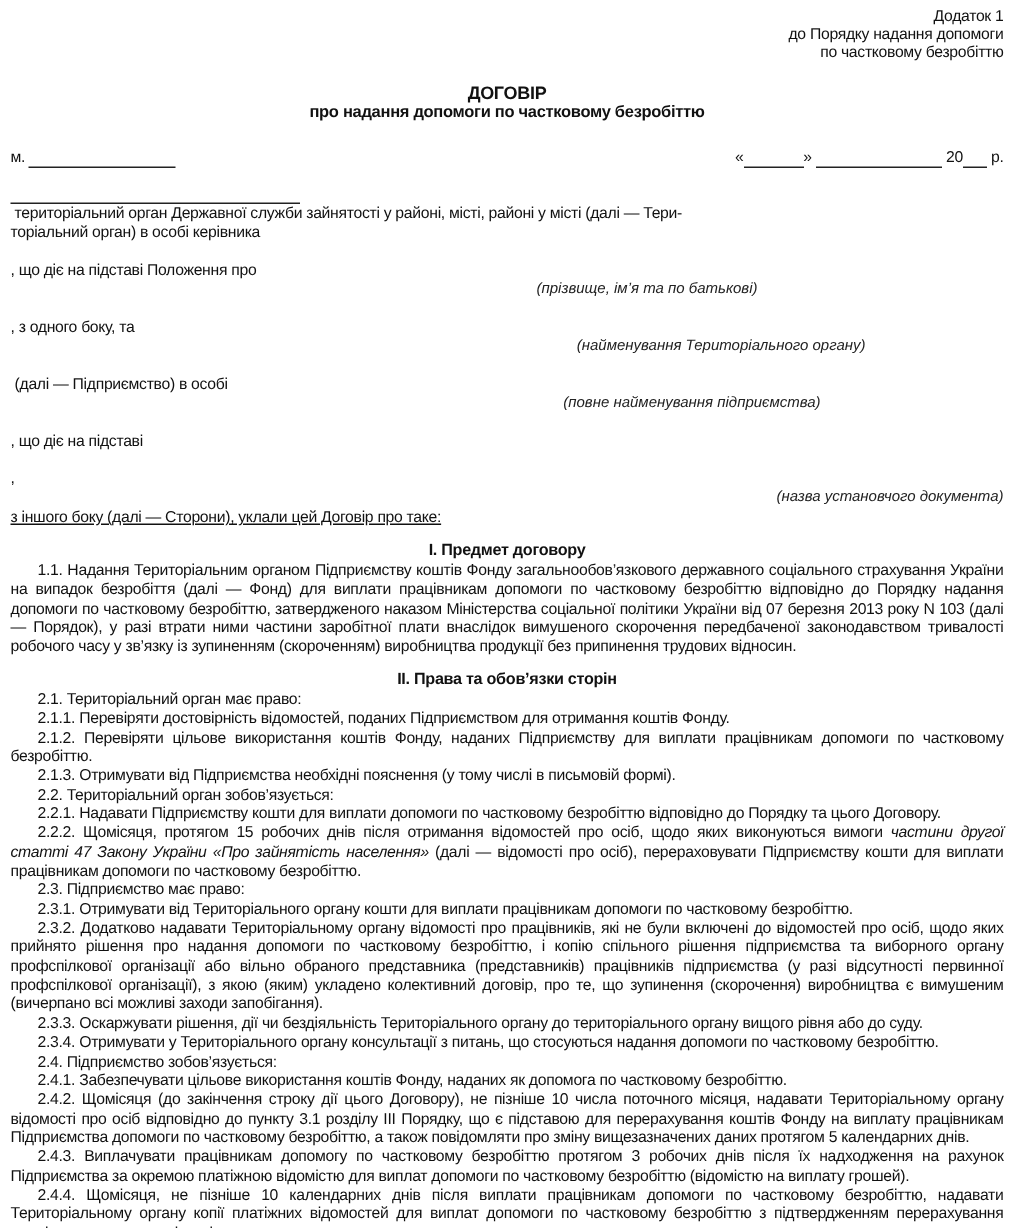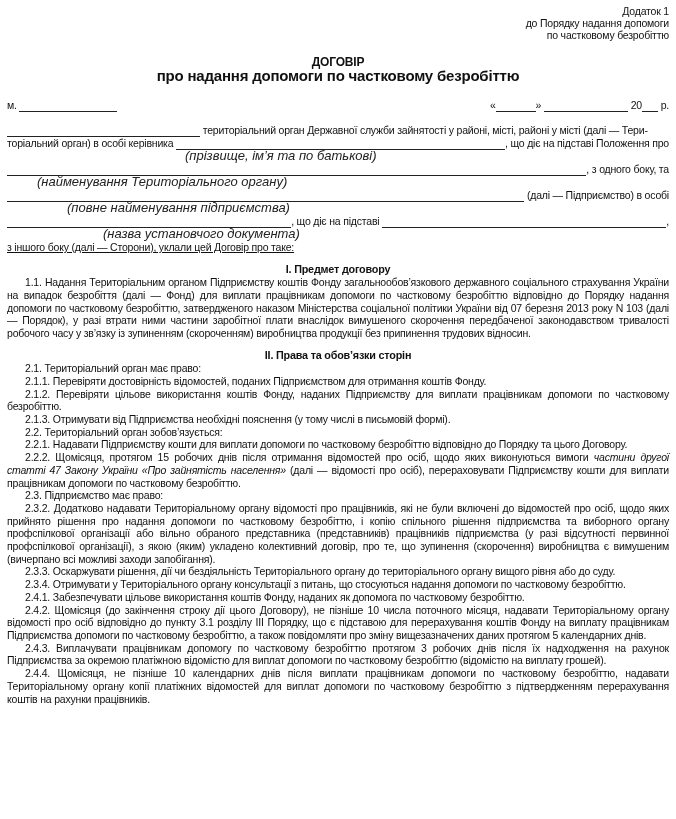--- a/index.html
+++ b/index.html
@@ -9,33 +9,33 @@
     font-family:"Liberation Sans", sans-serif;
     font-size:10.5px;
     letter-spacing:-0.2px;
   }
   .page { padding:5px 7px 0 7px; box-sizing:border-box; }
 
   .appendix { text-align:right; line-height:12px; }
 
   .title-block { text-align:center; font-weight:bold; margin-top:15px; line-height:13px; }
   .title-main { font-size:12px; }
-  .title-sub  { font-size:15px; }
+  .title-sub  { font-size:11px; }
 
   .city-date-row { display:flex; justify-content:space-between; align-items:flex-end; margin-top:17px; line-height:13px; }
   .cd-left, .cd-right { display:flex; align-items:flex-end; white-space:pre; }
 
   .fblank { border-bottom:1px solid #222; height:11px; display:inline-block; }
 
-  .frow { display:flex; align-items:center; line-height:13px; }
+  .frow { display:flex; align-items:flex-start; line-height:13px;flex-direction:column; }
   .frow .txt { white-space:pre; }
   .grow { flex:1 1 auto; }
 
   .caprow { display:flex; line-height:10px; margin:1px 0 2px 0; }
-  .cap { font-size:13px; font-style:italic; letter-spacing:0; color:#222; text-align:left; }
+  .cap { font-size:10px; font-style:italic; letter-spacing:0; color:#222; text-align:right; }
 
   .preamble { margin-top:12px; }
 
   .para { margin:0; text-align:justify; text-indent:18px; line-height:12.7px; }
   .para.noindent { text-indent:0;text-decoration:underline; }
   .sec-heading { text-align:center; font-weight:bold; margin:9px 0 0 0; line-height:13.5px; font-size:10.8px; }
   .ital { font-style:italic; }
 </style>
 </head>
 <body>
@@ -120,21 +120,23 @@
 
   <h3 class="sec-heading">II. Права та обов’язки сторін</h3>
   <p class="para">2.1. Територіальний орган має право:</p>
   <p class="para">2.1.1. Перевіряти достовірність відомостей, поданих Підприємством для отримання коштів Фонду.</p>
   <p class="para">2.1.2. Перевіряти цільове використання коштів Фонду, наданих Підприємству для виплати працівникам допомоги по частковому безробіттю.</p>
   <p class="para">2.1.3. Отримувати від Підприємства необхідні пояснення (у тому числі в письмовій формі).</p>
   <p class="para">2.2. Територіальний орган зобов’язується:</p>
   <p class="para">2.2.1. Надавати Підприємству кошти для виплати допомоги по частковому безробіттю відповідно до Порядку та цього Договору.</p>
   <p class="para"><span>2.2.2. Щомісяця, протягом 15 робочих днів після отримання відомостей про осіб, щодо яких виконуються вимоги </span><span class="ital">частини другої статті 47 Закону України «Про зайнятість населення»</span><span> (далі — відомості про осіб), перераховувати Підприємству кошти для виплати працівникам допомоги по частковому безробіттю.</span></p>
   <p class="para">2.3. Підприємство має право:</p>
+  <p class="para">2.3.1. Отримувати від Територіального органу кошти для виплати працівникам допомоги по частковому безробіттю.</p>
   <p class="para">2.3.2. Додатково надавати Територіальному органу відомості про працівників, які не були включені до відомостей про осіб, щодо яких прийнято рішення про надання допомоги по частковому безробіттю, і копію спільного рішення підприємства та виборного органу профспілкової організації або вільно обраного представника (представників) працівників підприємства (у разі відсутності первинної профспілкової організації), з якою (яким) укладено колективний договір, про те, що зупинення (скорочення) виробництва є вимушеним (вичерпано всі можливі заходи запобігання).</p>
   <p class="para">2.3.3. Оскаржувати рішення, дії чи бездіяльність Територіального органу до територіального органу вищого рівня або до суду.</p>
   <p class="para">2.3.4. Отримувати у Територіального органу консультації з питань, що стосуються надання допомоги по частковому безробіттю.</p>
+  <p class="para">2.4. Підприємство зобов’язується:</p>
   <p class="para">2.4.1. Забезпечувати цільове використання коштів Фонду, наданих як допомога по частковому безробіттю.</p>
   <p class="para">2.4.2. Щомісяця (до закінчення строку дії цього Договору), не пізніше 10 числа поточного місяця, надавати Територіальному органу відомості про осіб відповідно до пункту 3.1 розділу III Порядку, що є підставою для перерахування коштів Фонду на виплату працівникам Підприємства допомоги по частковому безробіттю, а також повідомляти про зміну вищезазначених даних протягом 5 календарних днів.</p>
   <p class="para">2.4.3. Виплачувати працівникам допомогу по частковому безробіттю протягом 3 робочих днів після їх надходження на рахунок Підприємства за окремою платіжною відомістю для виплат допомоги по частковому безробіттю (відомістю на виплату грошей).</p>
   <p class="para">2.4.4. Щомісяця, не пізніше 10 календарних днів після виплати працівникам допомоги по частковому безробіттю, надавати Територіальному органу копії платіжних відомостей для виплат допомоги по частковому безробіттю з підтвердженням перерахування коштів на рахунки працівників.</p>
 
 </div>
 
 </body></html>

